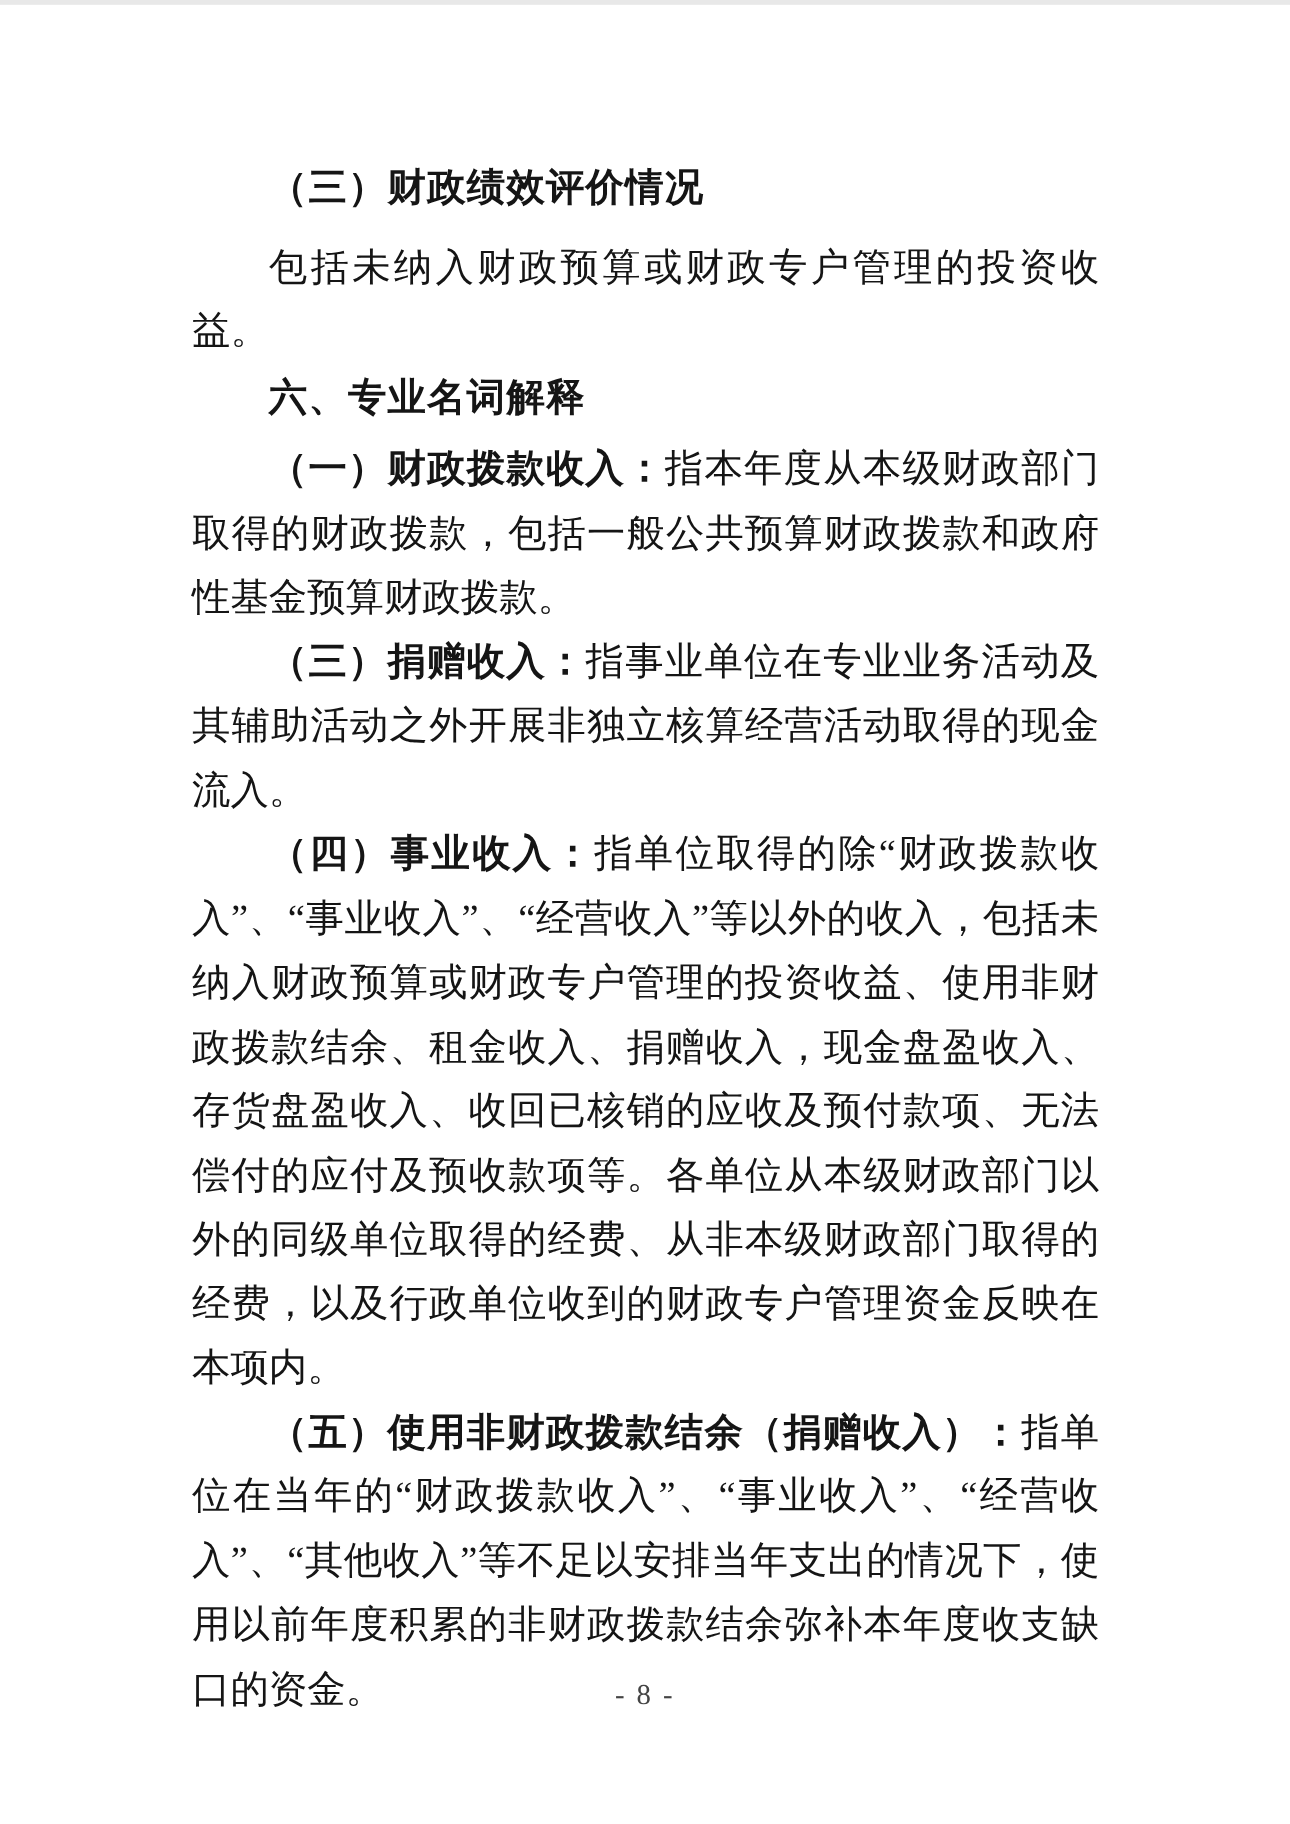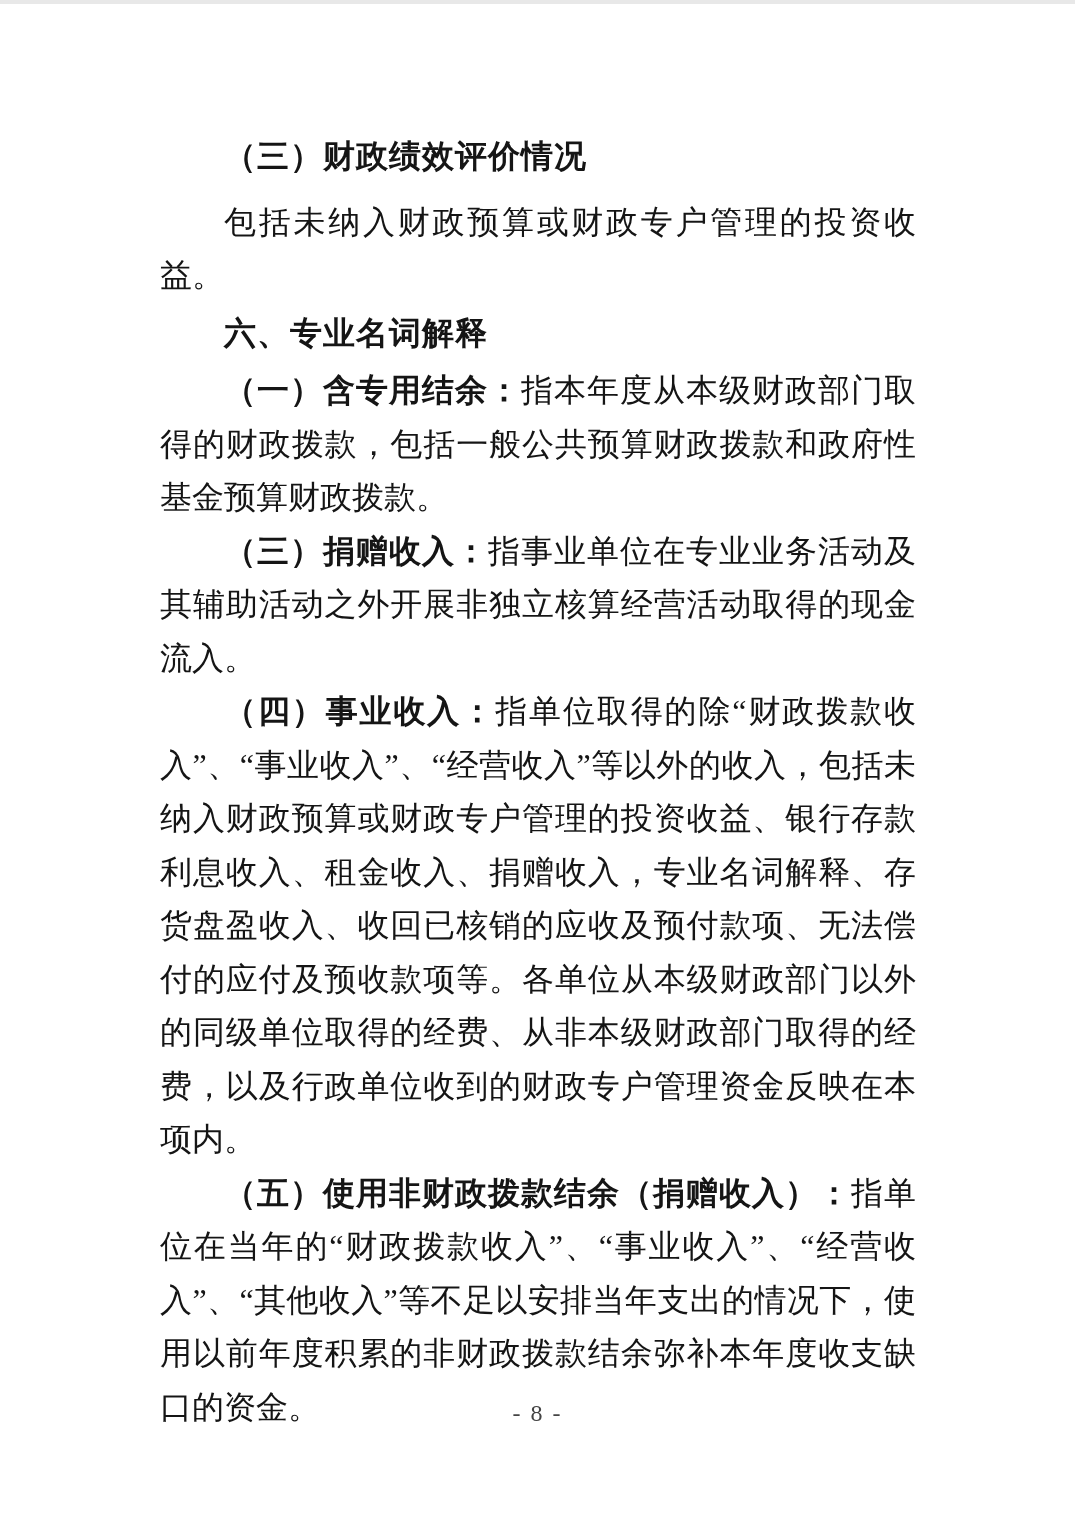--- a/index.html
+++ b/index.html
@@ -37,21 +37,21 @@
     font-weight: bold;
     margin-bottom: 12px !important;
     letter-spacing: 1px;
   }
   
   .spaced-after {
     margin-bottom: 4px !important;
   }
   
   .major-heading {
-    font-family: Liberation Serif, serif;
+    font-family: Liberation Mono, monospace;
     font-weight: bold;
     margin-bottom: 4px !important;
     letter-spacing: 1px;
   }
   .term-label {
     font-weight: bold;
   }
   .page-number {
     position: absolute;
     left: 0;
@@ -68,25 +68,25 @@
 
 <div class="page">
   <div class="content">
 
     <p class="sub-heading">（三）财政绩效评价情况</p>
 
     <p class="spaced-after">包括未纳入财政预算或财政专户管理的投资收益。</p>
 
     <p class="major-heading">六、专业名词解释</p>
 
-    <p><span class="term-label">（一）含专用结余：</span><span>指本年度从本级财政部门取得的财政拨款，包括一般公共预算财政拨款和政府性基金预算财政拨款。</span></p>
+    <p><span class="term-label">（一）财政拨款收入：</span><span>指本年度从本级财政部门取得的财政拨款，包括一般公共预算财政拨款和政府性基金预算财政拨款。</span></p>
 
 
     <p><span class="term-label">（三）捐赠收入：</span><span>指事业单位在专业业务活动及其辅助活动之外开展非独立核算经营活动取得的现金流入。</span></p>
 
-    <p><span class="term-label">（四）事业收入：</span><span>指单位取得的除“财政拨款收入”、“事业收入”、“经营收入”等以外的收入，包括未纳入财政预算或财政专户管理的投资收益、银行存款利息收入、租金收入、捐赠收入，专业名词解释、存货盘盈收入、收回已核销的应收及预付款项、无法偿付的应付及预收款项等。各单位从本级财政部门以外的同级单位取得的经费、从非本级财政部门取得的经费，以及行政单位收到的财政专户管理资金反映在本项内。</span></p>
+    <p><span class="term-label">（四）事业收入：</span><span>指单位取得的除“财政拨款收入”、“事业收入”、“经营收入”等以外的收入，包括未纳入财政预算或财政专户管理的投资收益、使用非财政拨款结余、租金收入、捐赠收入，现金盘盈收入、存货盘盈收入、收回已核销的应收及预付款项、无法偿付的应付及预收款项等。各单位从本级财政部门以外的同级单位取得的经费、从非本级财政部门取得的经费，以及行政单位收到的财政专户管理资金反映在本项内。</span></p>
 
     <p><span class="term-label">（五）使用非财政拨款结余（捐赠收入）：</span><span>指单位在当年的“财政拨款收入”、“事业收入”、“经营收入”、“其他收入”等不足以安排当年支出的情况下，使用以前年度积累的非财政拨款结余弥补本年度收支缺口的资金。</span></p>
 
   </div>
 
   <div class="page-number">- 8 -</div>
 </div>
 
 </body></html>

